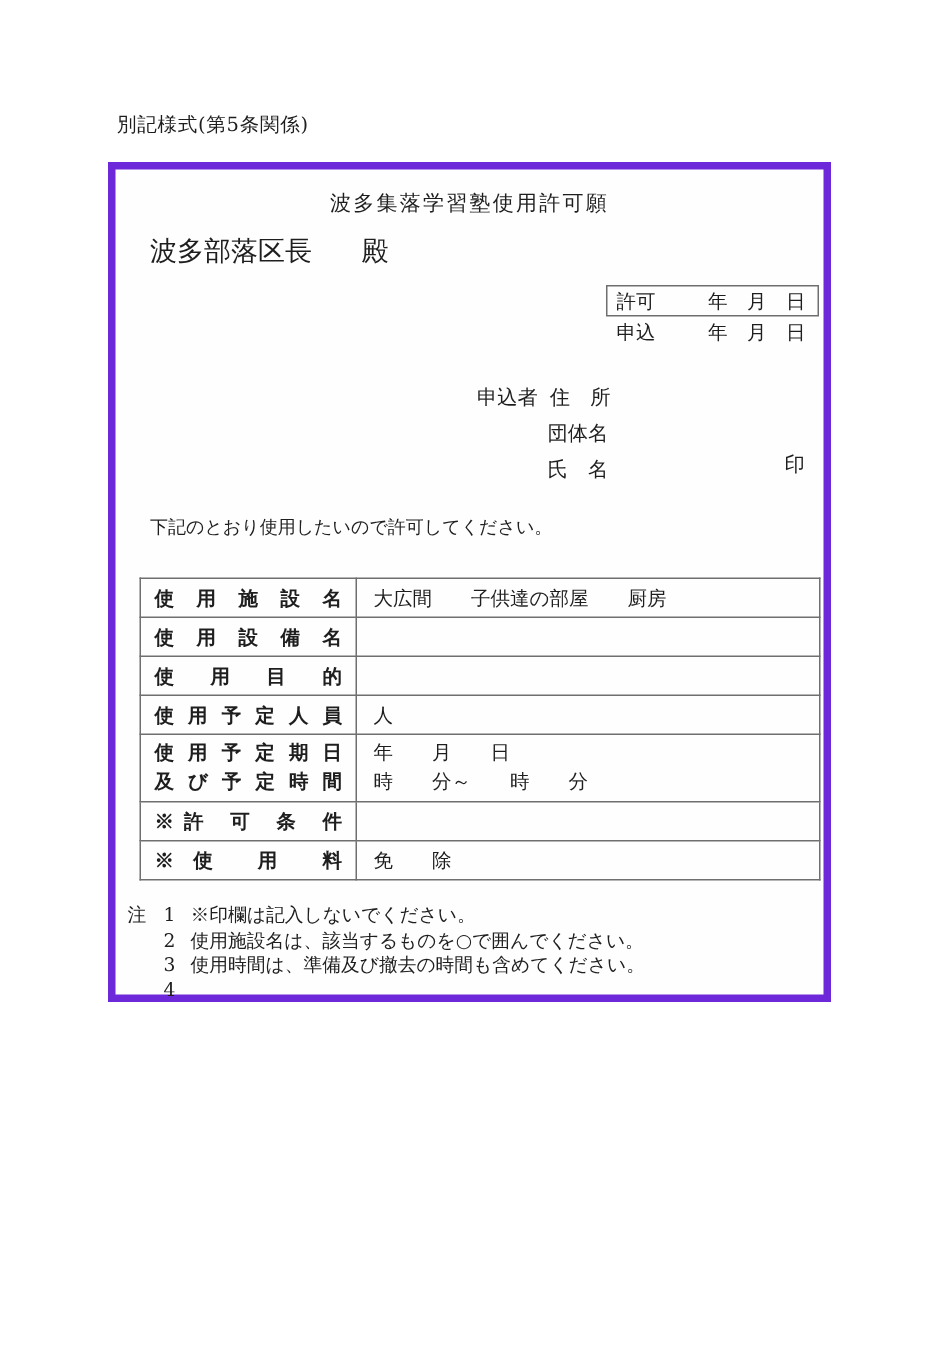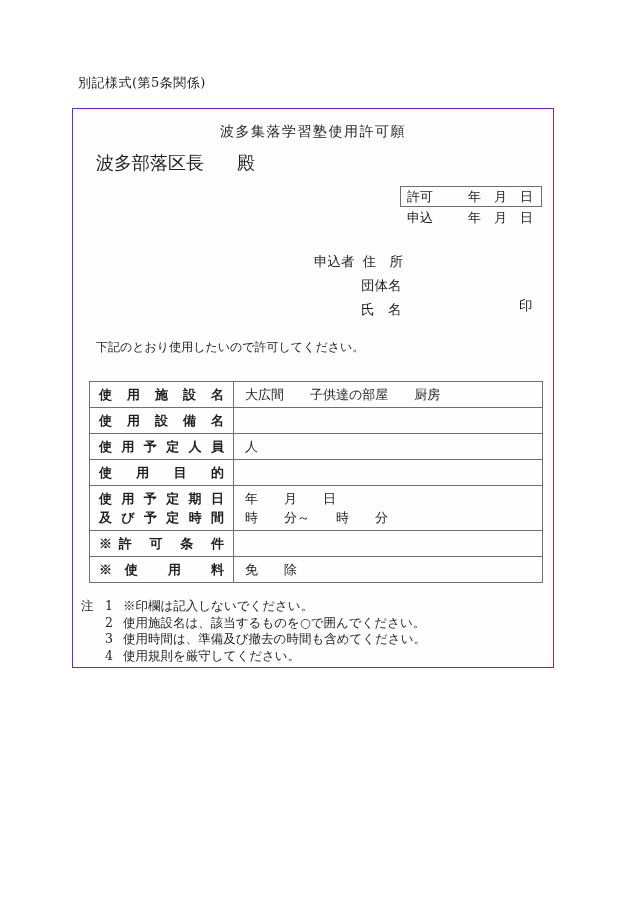--- a/index.html
+++ b/index.html
@@ -10,21 +10,21 @@
     color:#1e1e1e;
     -webkit-font-smoothing:antialiased;
   }
   .form-ref {
     position:absolute; left:78px; top:74px;
     font-size:13px; letter-spacing:0.5px;
   }
   .outer-box {
     position:absolute; left:72px; top:108px;
     width:482px; height:560px;
-    border:1px solid #6d28d9;
+    border:5px solid #6d28d9;
     background:#fefefe;
   }
   .doc-title {
     position:absolute; left:0; top:14px; width:100%;
     text-align:center; font-size:14px; letter-spacing:1.5px;
   }
   .addressee { position:absolute; left:23px; top:42px; font-size:18px; }
   .addressee .honorific { margin-left:33px; }
 
   .date-box { position:absolute; left:327px; top:77px; width:142px; font-size:13px; }
@@ -114,26 +114,26 @@
     <tbody>
       <tr>
         <td class="lbl">使 用 施 設 名</td>
         <td class="val">大広間　　子供達の部屋　　厨房</td>
       </tr>
       <tr>
         <td class="lbl">使 用 設 備 名</td>
         <td class="val"></td>
       </tr>
       <tr>
+        <td class="lbl">使 用 目 的</td>
+        <td class="val"></td>
+      </tr>
+      <tr>
         <td class="lbl">使 用 予 定 人 員</td>
         <td class="val">人</td>
-      </tr>
-      <tr>
-        <td class="lbl">使 用 目 的</td>
-        <td class="val"></td>
       </tr>
       <tr class="tall">
         <td class="lbl two-line">
           <div>使 用 予 定 期 日</div>
           <div>及 び 予 定 時 間</div>
         </td>
         <td class="val two-line">
           <div>年　　月　　日</div>
           <div>時　　分～　　時　　分</div>
         </td>
@@ -161,17 +161,16 @@
       <span class="note-text">使用施設名は、該当するものを○で囲んでください。</span>
     </div>
     <div class="note-line">
       <span class="note-prefix"></span>
       <span class="note-num">3</span>
       <span class="note-text">使用時間は、準備及び撤去の時間も含めてください。</span>
     </div>
     <div class="note-line">
       <span class="note-prefix"></span>
       <span class="note-num">4</span>
-      <span class="note-text">使用規則を厳守してください。</span>
     </div>
   </div>
 
 </div>
 
 </body></html>

